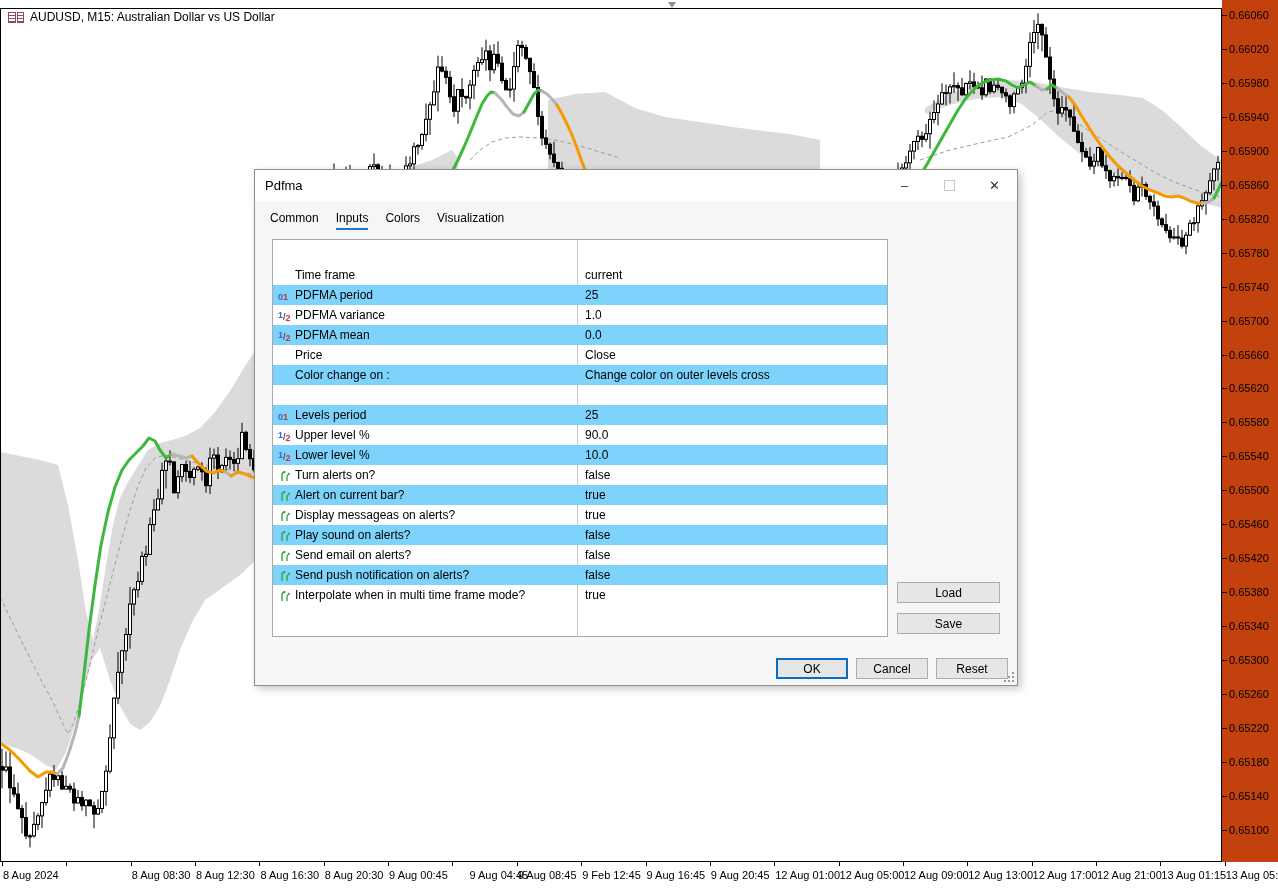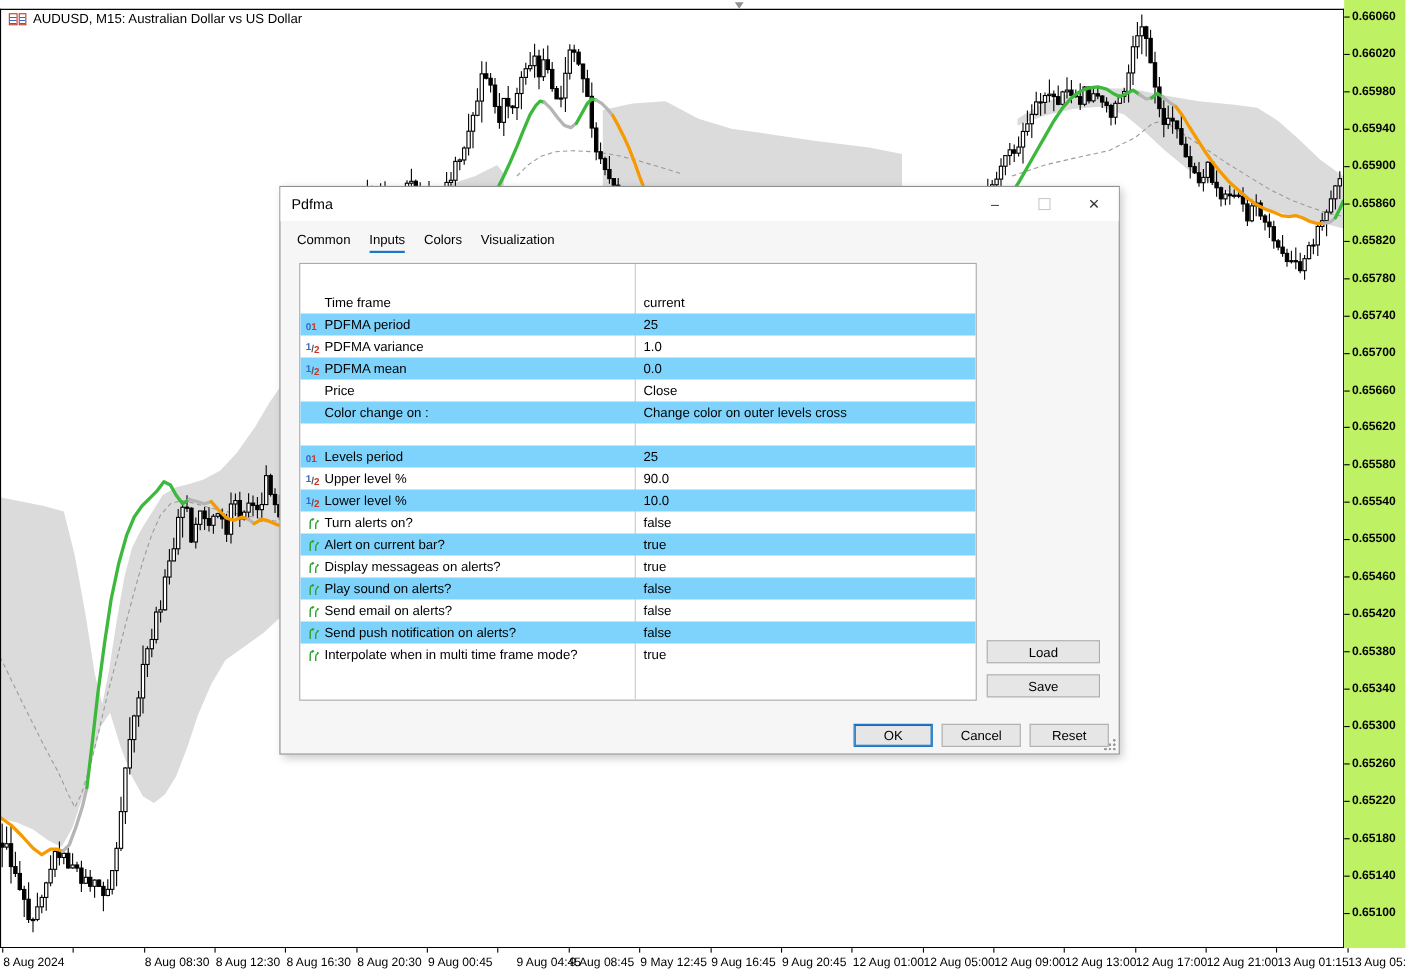--- a/index.html
+++ b/index.html
@@ -4,21 +4,21 @@
 <style>
   html,body{margin:0;padding:0;background:#fff;}
   .screen{position:relative;width:1278px;height:890px;background:#fff;overflow:hidden;
           font-family:"Liberation Sans",sans-serif;color:#000;}
   
   #chart-svg{position:absolute;left:0;top:0;}
   .chart-title{position:absolute;left:8px;top:10px;display:flex;align-items:center;font-size:12px;}
   .chart-title .ico{width:16px;height:11px;margin-right:6px;display:flex;gap:1px;}
   .chart-title .ico i{flex:1;border:1px solid #c0392b;background:
       linear-gradient(#fff 0 2px,#3b66c4 2px 3px,#fff 3px 5px,#3b66c4 5px 6px,#fff 6px 8px,#3b66c4 8px 9px,#fff 9px 100%);}
-  .price-scale{position:absolute;left:1222px;top:0;width:56px;height:862px;background:#bef264;font-size:11px;font-weight:bold;}
+  .price-scale{position:absolute;left:1222px;top:0;width:56px;height:862px;background:#c2410c;font-size:11px;}
   .price-scale .tick{position:absolute;left:0;width:5px;height:1px;background:#000;}
   .price-scale .lbl{position:absolute;left:7px;white-space:nowrap;}
   .time-scale{position:absolute;left:0;top:862px;width:1278px;height:28px;background:#fff;font-size:11px;}
   .time-scale .tick{position:absolute;top:0;width:1px;height:4px;background:#000;}
   .time-scale .lbl{position:absolute;top:7px;white-space:nowrap;}
   
   .dialog{position:absolute;left:254px;top:169px;width:764px;height:517px;background:#f6f6f6;
           border:1px solid #8f8f8f;box-shadow:3px 3px 8px rgba(0,0,0,.22);box-sizing:border-box;font-size:12px;}
   .titlebar{position:absolute;left:0;top:0;right:0;height:31px;background:#fff;display:flex;align-items:center;}
   .titlebar .t{margin-left:10px;font-size:13px;}
@@ -779,21 +779,21 @@
       <div class="lbl" style="left: 260.4px;">8 Aug 16:30</div>
       <div class="tick" style="left: 323.75px;"></div>
       <div class="lbl" style="left: 324.75px;">8 Aug 20:30</div>
       <div class="tick" style="left: 388.1px;"></div>
       <div class="lbl" style="left: 389.1px;">9 Aug 00:45</div>
       <div class="tick" style="left: 452.45px;"></div>
       <div class="lbl" style="left: 453.45px; margin-left: 16px;">9 Aug 04:45</div>
       <div class="tick" style="left: 516.8px;"></div>
       <div class="lbl" style="left: 517.8px;">9 Aug 08:45</div>
       <div class="tick" style="left: 581.15px;"></div>
-      <div class="lbl" style="left: 582.15px;">9 May 12:45</div>
+      <div class="lbl" style="left: 582.15px;">9 Feb 12:45</div>
       <div class="tick" style="left: 645.5px;"></div>
       <div class="lbl" style="left: 646.5px;">9 Aug 16:45</div>
       <div class="tick" style="left: 709.85px;"></div>
       <div class="lbl" style="left: 710.85px;">9 Aug 20:45</div>
       <div class="tick" style="left: 774.2px;"></div>
       <div class="lbl" style="left: 775.2px;">12 Aug 01:00</div>
       <div class="tick" style="left: 838.55px;"></div>
       <div class="lbl" style="left: 839.55px;">12 Aug 05:00</div>
       <div class="tick" style="left: 902.9px;"></div>
       <div class="lbl" style="left: 903.9px;">12 Aug 09:00</div>

